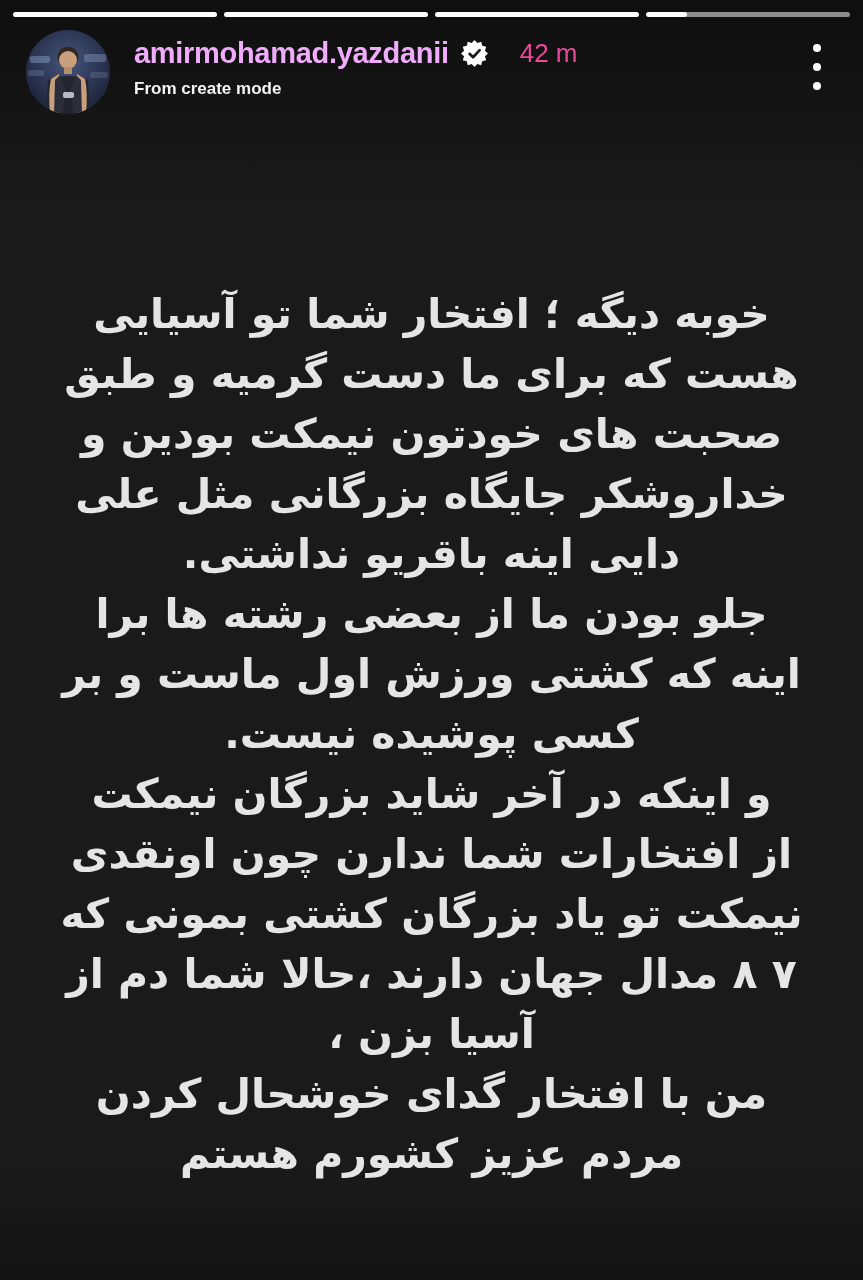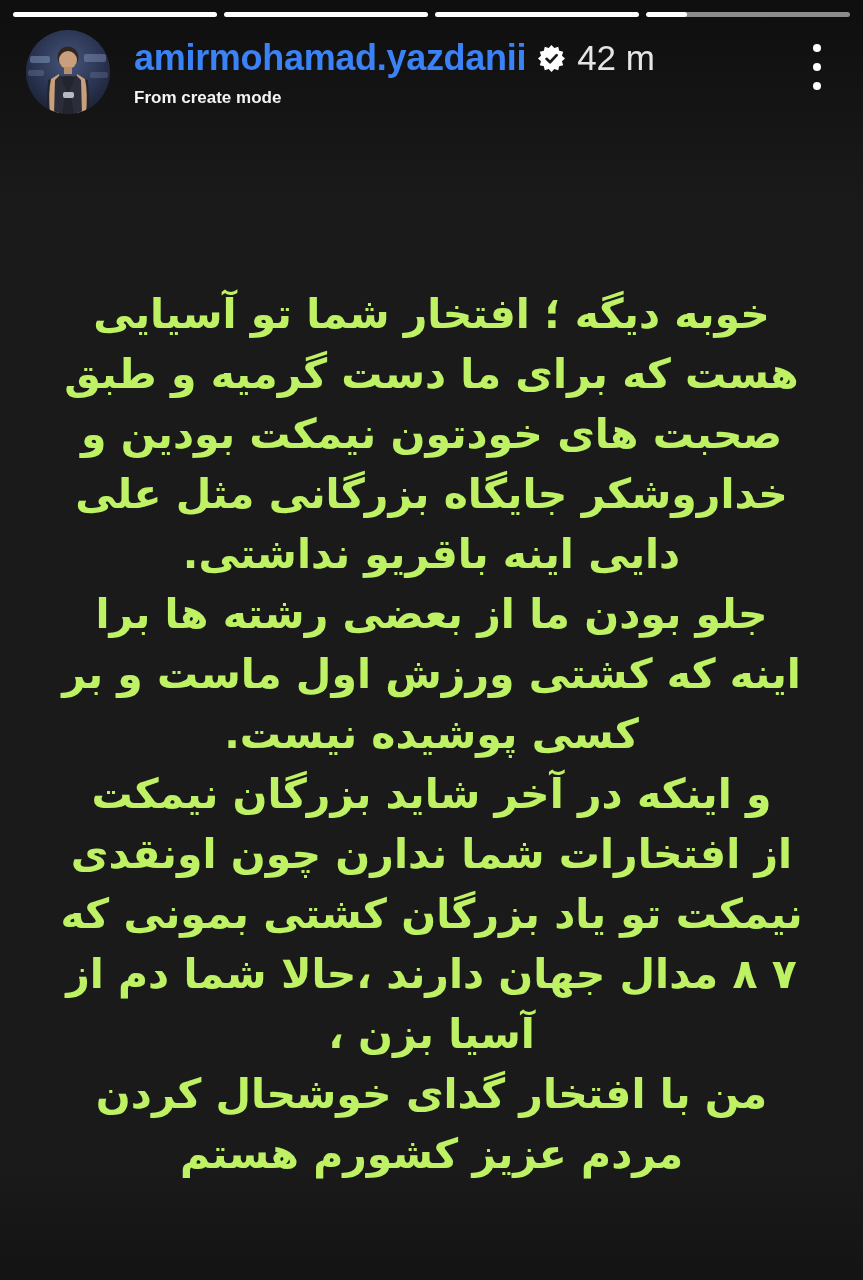--- a/index.html
+++ b/index.html
@@ -70,32 +70,33 @@
     margin-left: 24px;
     padding-top: 7px;
     min-width: 0;
   }
   .header-line1 {
     display: flex;
     align-items: center;
     gap: 12px;
   }
   .username {
-    color: #3b82f6;
-    font-size: 36px;
+    color: #f0abfc;
+    font-size: 29px;
     font-weight: bold;
     letter-spacing: -0.3px;
     white-space: nowrap;
   }
   .badge { flex: 0 0 auto; display: inline-flex; }
   .timestamp {
-    color: #e5e5e5;
-    font-size: 35px;
+    color: #ec4899;
+    font-size: 26px;
     font-weight: 400;
     white-space: nowrap;
+    margin-left: 20px;
   }
   .subtitle {
     margin-top: 9px;
     color: #f5f5f5;
     font-size: 17px;
     font-weight: 600;
   }
   .kebab {
     margin-left: auto;
     padding: 14px 28px 14px 14px;
@@ -111,21 +112,21 @@
   }
 
   
   .story-text {
     position: absolute;
     top: 284px;
     left: 36px;
     right: 36px;
     direction: rtl;
     text-align: center;
-    color: #bef264;
+    color: #e5e5e5;
     font-family: "DejaVu Sans", sans-serif;
     font-size: 41px;
     font-weight: bold;
     line-height: 60px;
     z-index: 2;
   }
   .story-text .t-line { white-space: nowrap; }
 </style>
 </head>
 <body>

